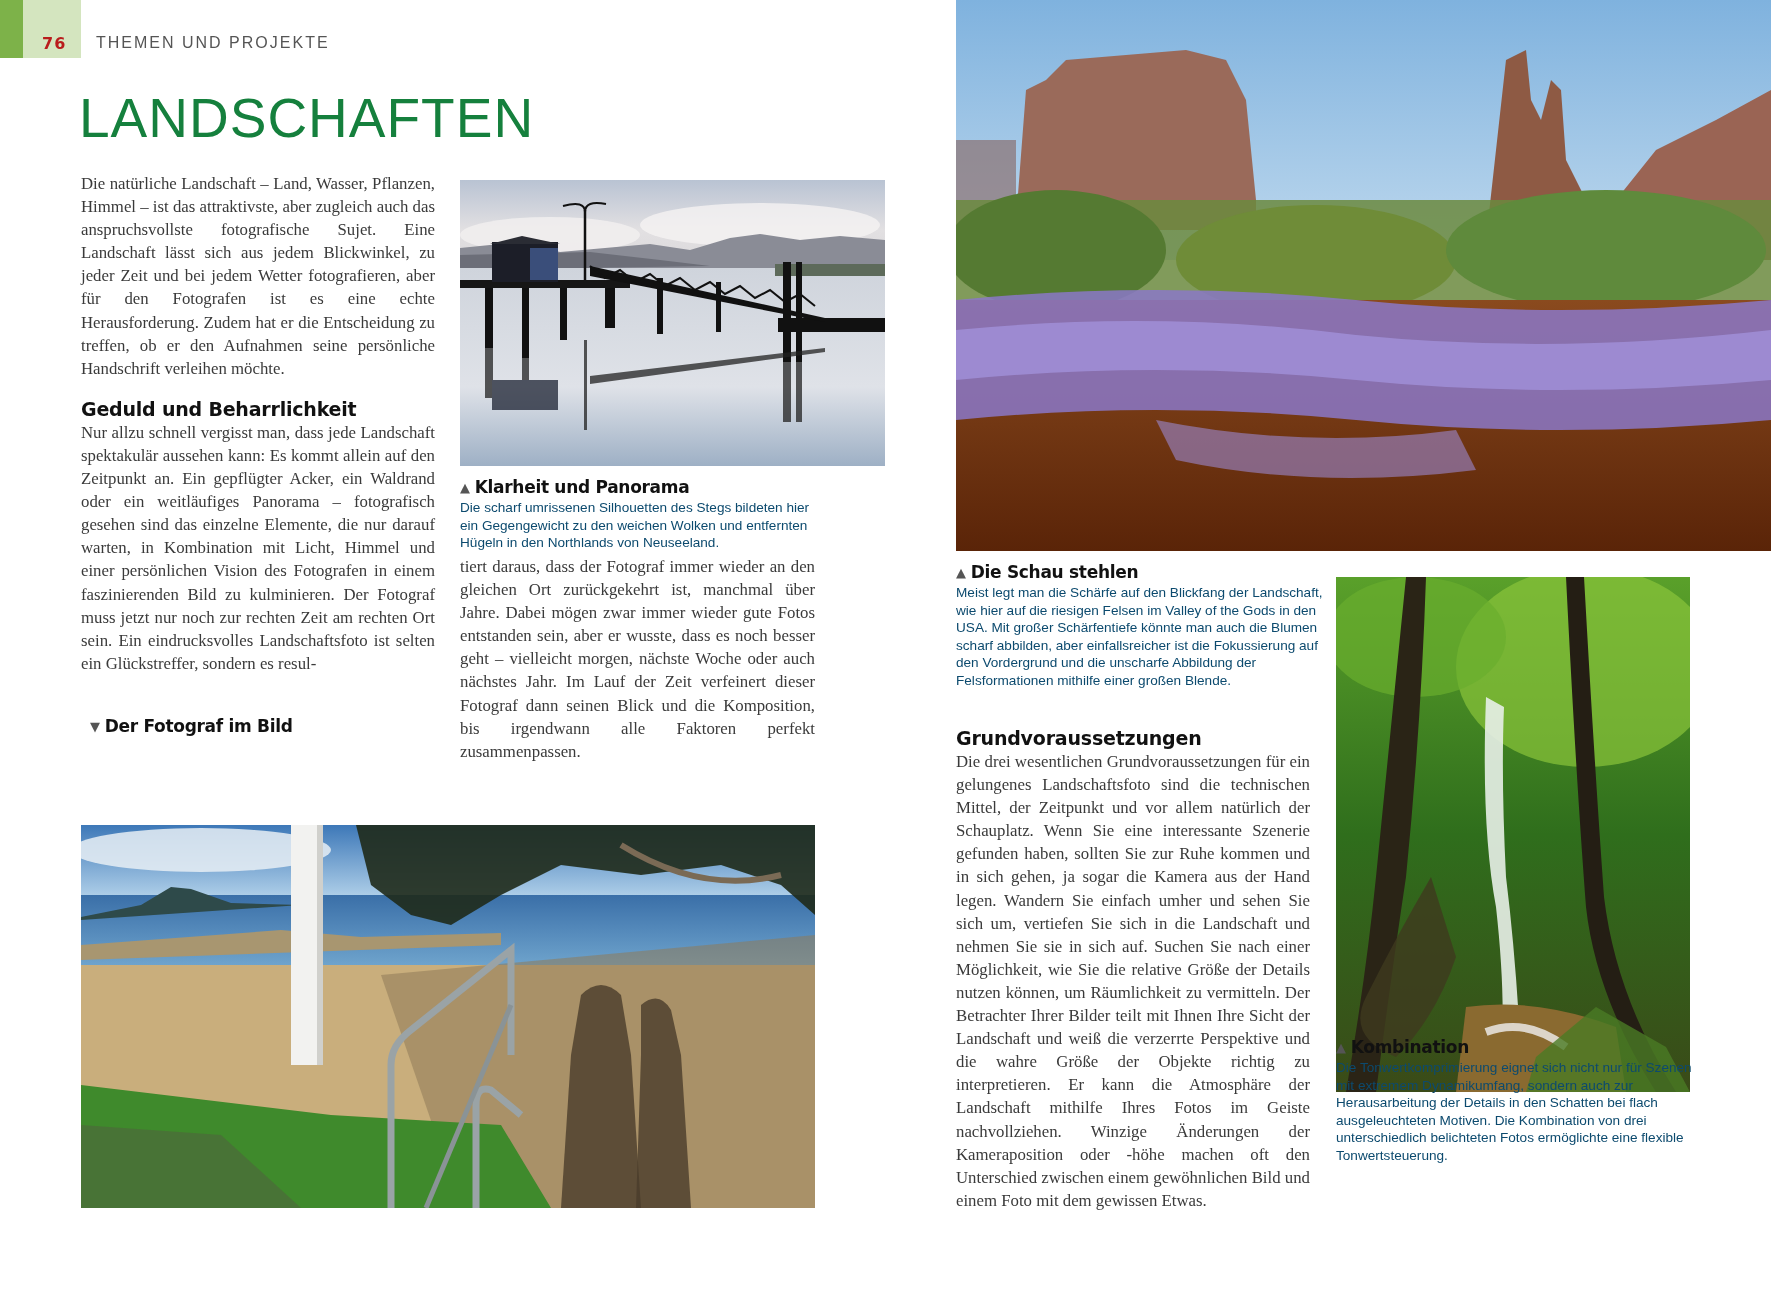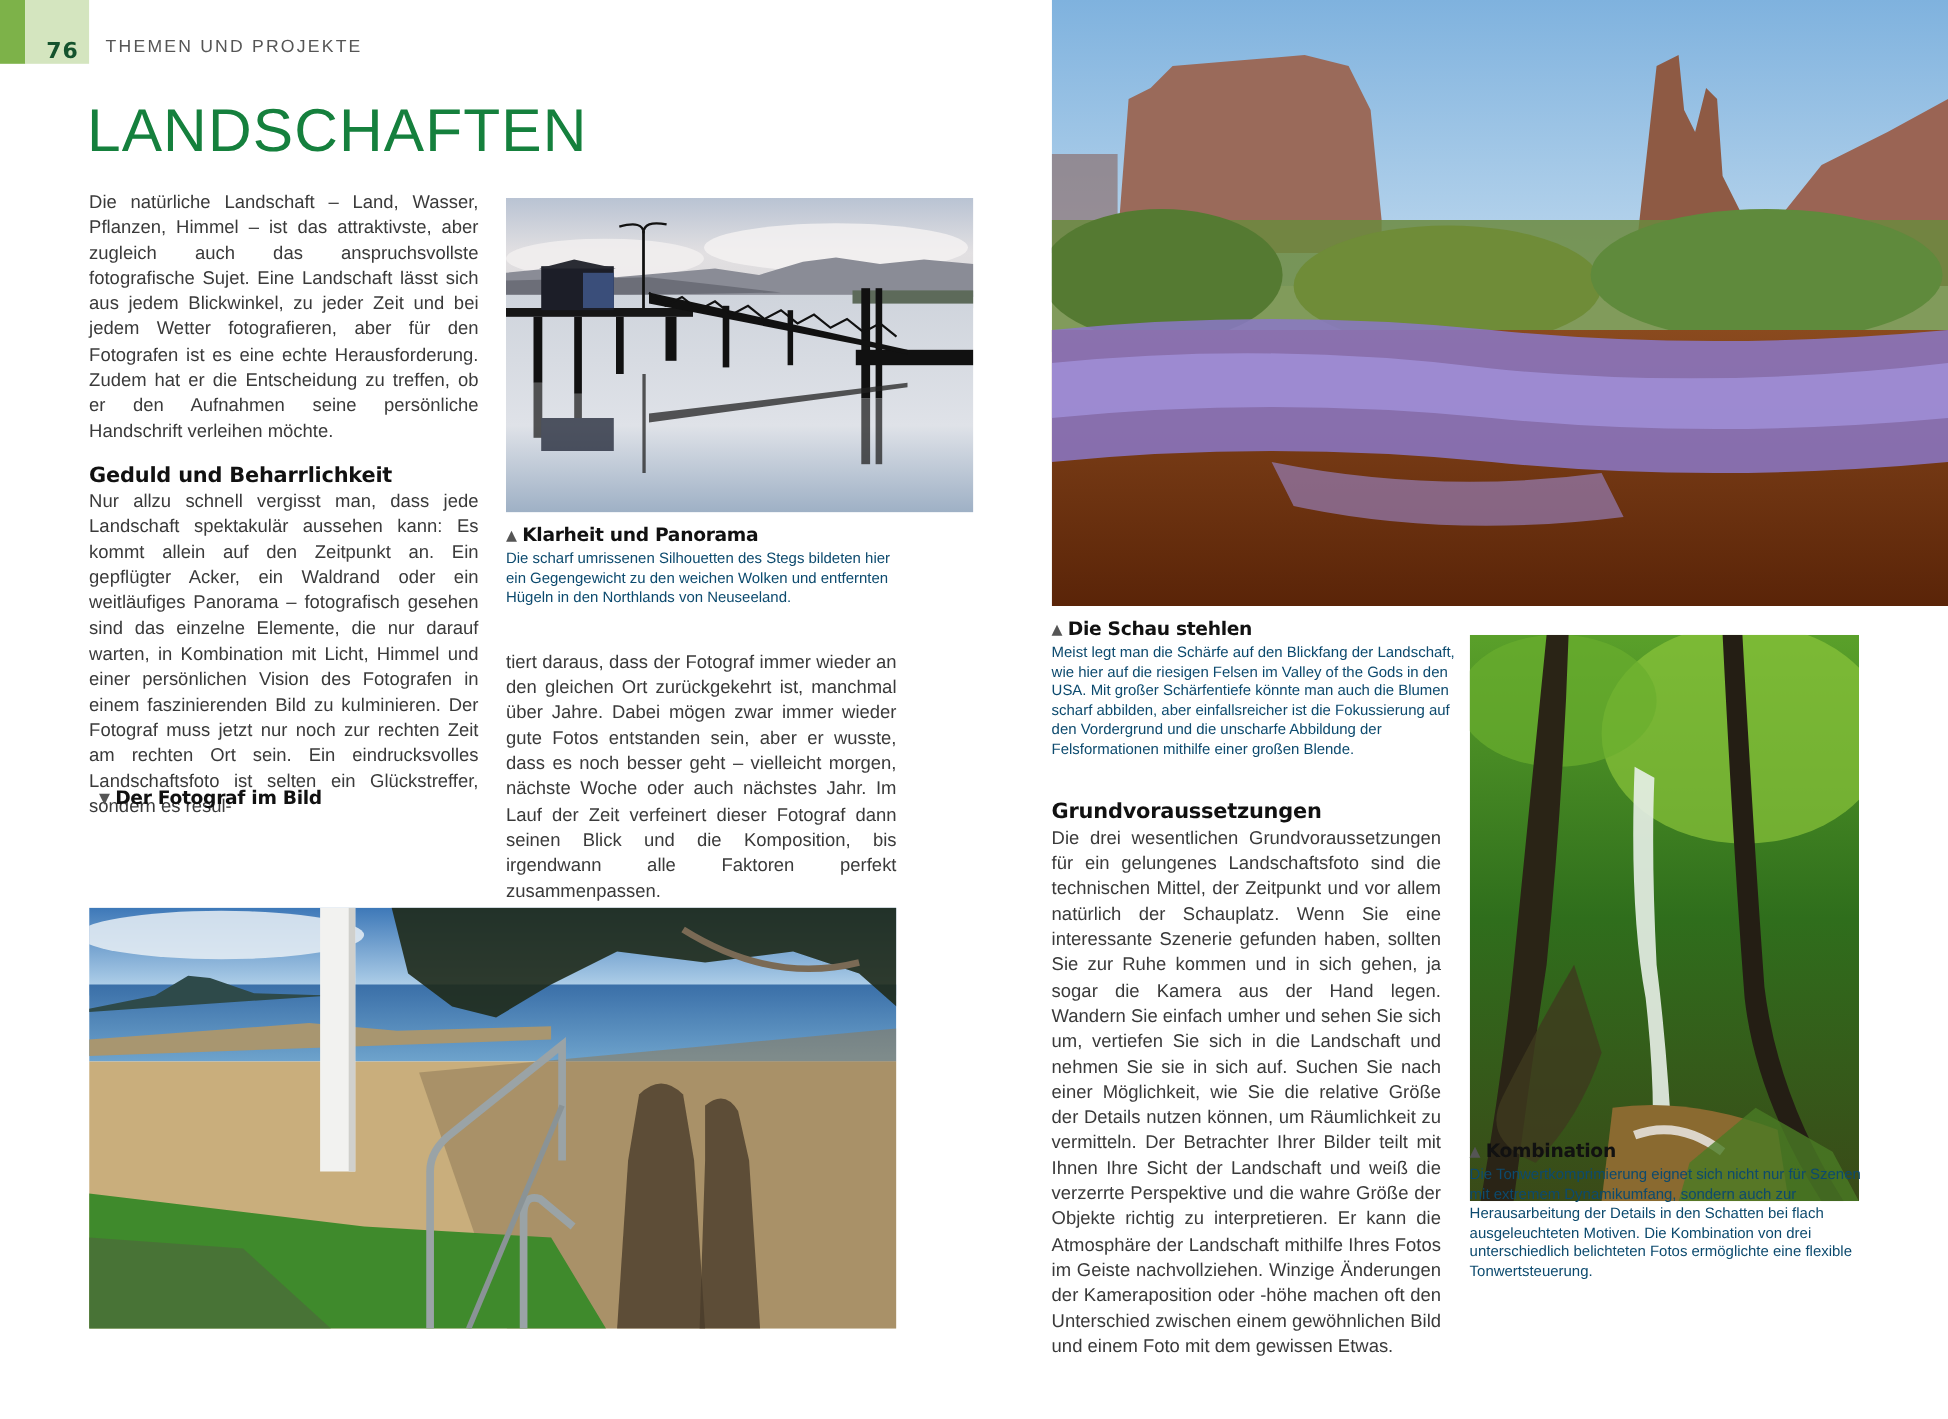--- a/index.html
+++ b/index.html
@@ -1,27 +1,27 @@
 <!DOCTYPE html>
 <html><head>
   <meta charset="utf-8">
   <style>
     html, body { margin:0; padding:0; }
     body { width:1771px; height:1290px; background:#ffffff; position:relative; overflow:hidden;
            font-family:"DejaVu Sans", sans-serif; color:#2a2a2a; }
     .abs { position:absolute; }
     .bar-dark { left:0; top:0; width:23px; height:58px; background:#7db249; }
     .bar-light { left:23px; top:0; width:58px; height:58px; background:#d4e5bf; }
-    .page-num { left:42px; top:34px; font-size:20px; font-weight:bold; color:#14532d; letter-spacing:1px;
+    .page-num { left:42px; top:34px; font-size:16px; font-weight:bold; color:#b91c1c; letter-spacing:1px;
                 font-family:"DejaVu Sans", sans-serif; }
     .section-label { left:96px; top:34px; font-size:16px; letter-spacing:2px; color:#555;
                      font-family:"Liberation Sans", sans-serif; }
     .title { left:79px; top:88px; font-size:55px; font-weight:normal; color:#15803d; letter-spacing:1px;
              font-family:"Liberation Sans", sans-serif; margin:0; line-height:60px; }
-    .body-text { font-family:Liberation Sans, sans-serif; font-size:16.8px; line-height:23.1px;
+    .body-text { font-family:Liberation Serif, serif; font-size:16.8px; line-height:23.1px;
                  color:#3a3a3a; text-align:justify; hyphens:manual; margin:0; }
     .h2 { font-family:"DejaVu Sans", sans-serif; font-size:19px; font-weight:bold; color:#111;
           margin:0; line-height:24px; letter-spacing:-0.2px; }
     .cap-title { font-family:"DejaVu Sans", sans-serif; font-size:17px; font-weight:bold; color:#111;
                  line-height:22px; margin:0; letter-spacing:-0.3px; }
     .cap-title .tri { color:#555; font-size:13px; margin-right:5px; vertical-align:1px; }
     .cap-text { font-family:"Liberation Sans", sans-serif; font-size:13.6px; line-height:17.6px;
                 color:#0c4a6e; margin:0; }
     .photo { overflow:hidden; }
     svg { display:block; }
@@ -98,21 +98,21 @@
       <path d="M130 196 L365 168 L365 172 L130 204 Z"></path>
     </g>
   </svg>
 </div>
 
 <div class="abs" style="left:460px; top:476px; width:360px;">
   <div class="cap-title"><span class="tri">▲</span><span>Klarheit und Panorama</span></div>
   <p class="cap-text">Die scharf umrissenen Silhouetten des Stegs bildeten hier ein Gegengewicht zu den weichen Wolken und entfernten Hügeln in den Northlands von Neuseeland.</p>
 </div>
 
-<div class="abs" style="left:460px; top:590px; width:355px;">
+<div class="abs" style="left:460px; top:555px; width:355px;">
   <p class="body-text">tiert daraus, dass der Fotograf immer wieder an den gleichen Ort zurückgekehrt ist, manchmal über Jahre. Dabei mögen zwar immer wieder gute Fotos entstanden sein, aber er wusste, dass es noch besser geht – vielleicht morgen, nächste Woche oder auch nächstes Jahr. Im Lauf der Zeit verfeinert dieser Fotograf dann seinen Blick und die Komposition, bis irgendwann alle Faktoren perfekt zusammenpassen.</p>
 </div>
 
 <div class="abs photo" style="left:81px; top:825px; width:734px; height:383px;">
   <svg width="734" height="383" viewBox="0 0 734 383">
     <defs>
       <linearGradient id="bsky" x1="0" y1="0" x2="0" y2="1">
         <stop offset="0" stop-color="#3d78b8"></stop>
           <stop offset="1" stop-color="#bcd9ee"></stop>
       </linearGradient>

